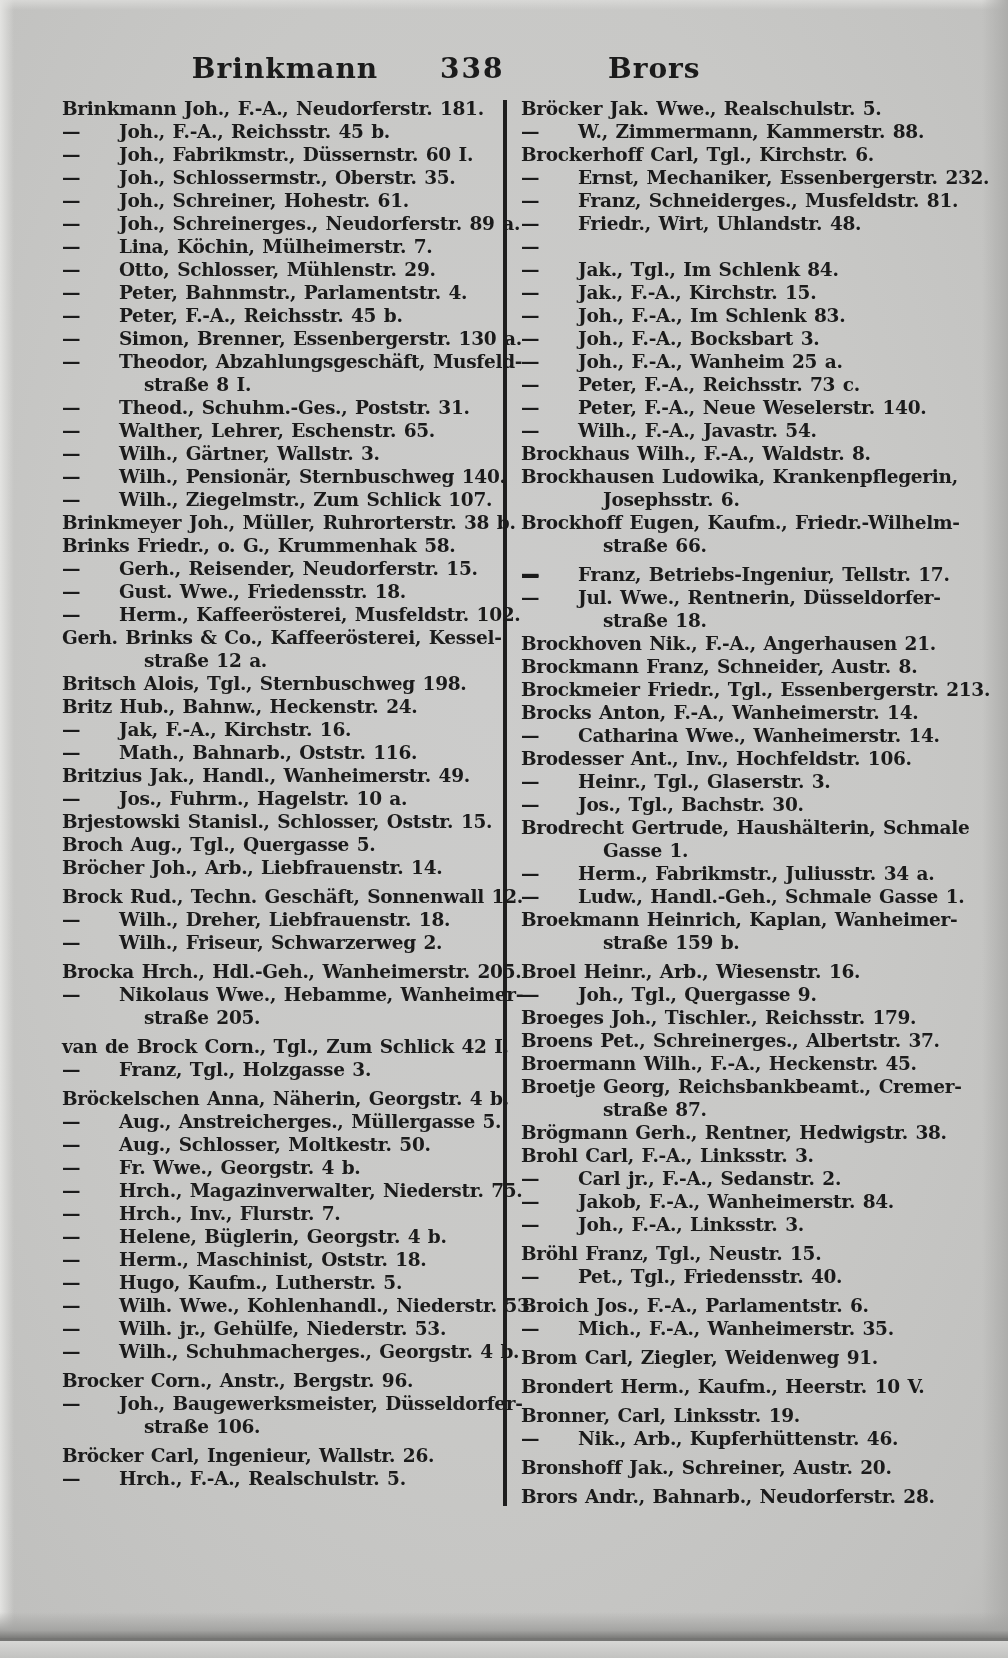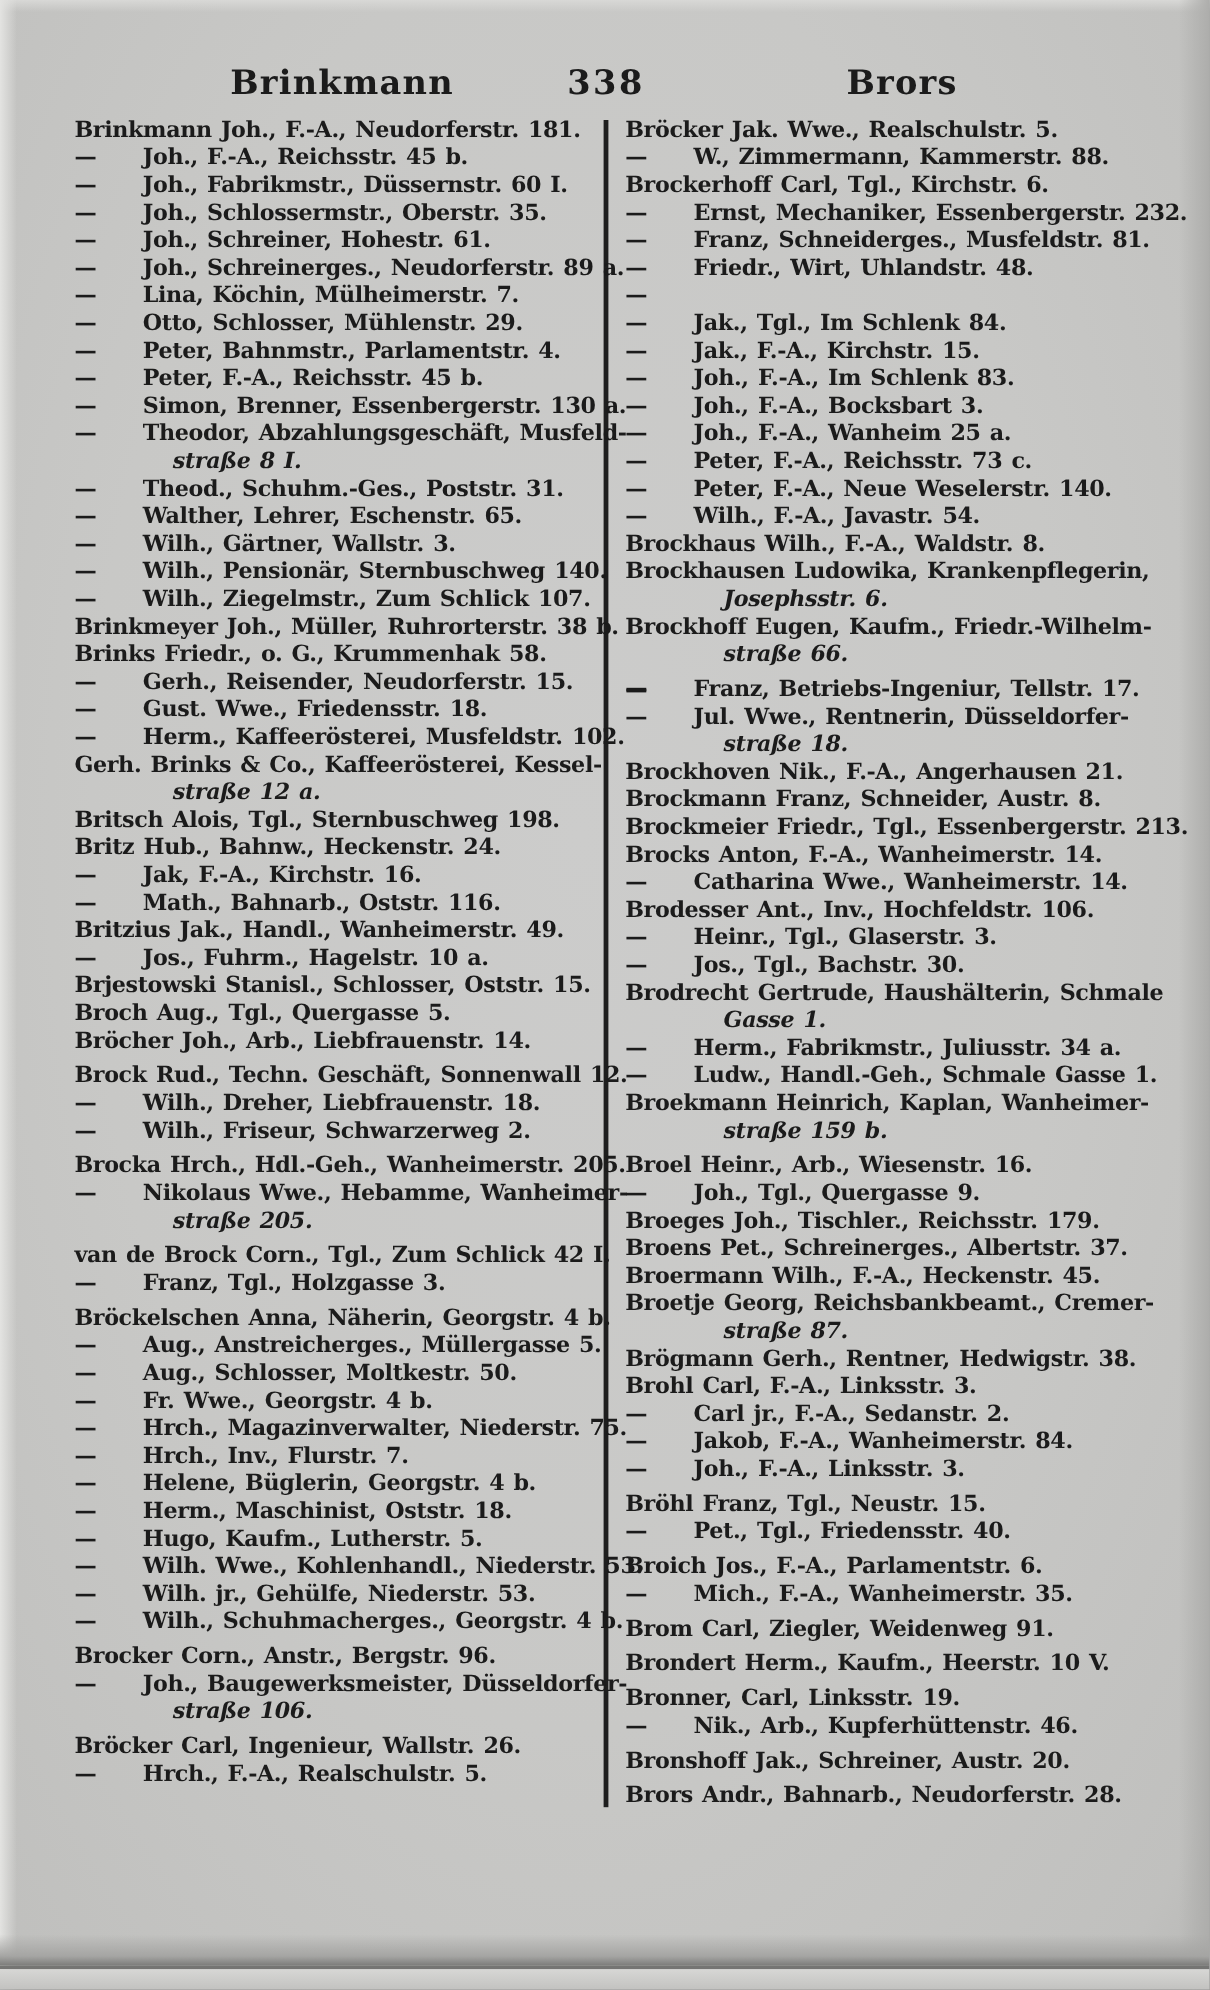--- a/index.html
+++ b/index.html
@@ -15,32 +15,32 @@
   .edge-left{left:0;top:0;bottom:0;width:14px;background:linear-gradient(90deg,#e3e3e1,rgba(227,227,225,0));}
   .edge-right{right:0;top:0;bottom:0;width:26px;background:linear-gradient(270deg,#adadab,rgba(173,173,171,0));}
   .edge-top{left:0;right:0;top:0;height:10px;background:linear-gradient(#d8d8d6,rgba(216,216,214,0));}
   .scan-fold{position:absolute;left:0;right:0;bottom:20px;height:26px;
     background:linear-gradient(rgba(160,160,158,0),#a5a5a3 70%,#7c7c7a 100%);}
   .scan-rule{position:absolute;left:0;right:0;bottom:17px;height:3px;background:#77777 5;background:#757573;}
   .scan-lip{position:absolute;left:0;right:0;bottom:0;height:17px;background:linear-gradient(#d7d7d5,#c2c2c0);}
 
   .running-head{position:absolute;top:52px;left:0;width:100%;height:36px;font-size:28px;letter-spacing:1px;}
   .head-left{position:absolute;left:150px;width:270px;text-align:center;}
-  .head-page{position:absolute;left:440px;width:130px;text-align:center;letter-spacing:2px;}
-  .head-right{position:absolute;left:608px;width:190px;text-align:right;}
+  .head-page{position:absolute;left:440px;width:130px;letter-spacing:2px;}
+  .head-right{position:absolute;left:608px;width:190px;text-align:left;}
 
   .divider{position:absolute;left:503px;top:100px;width:4px;height:1406px;background:#1e1e1e;}
 
   .col{position:absolute;top:97px;width:438px;}
   .col-left{left:62px;}
   .col-right{left:521px;}
 
   .line{display:flex;align-items:baseline;height:23px;line-height:23px;
         font-size:18.5px;letter-spacing:-0.3px;word-spacing:1.5px;white-space:nowrap;}
-  .line.cont{padding-left:82px;font-style:italic;}
+  .line.cont{padding-left:82px;}
   .line.gap{margin-top:6px;}
   .dash{flex:0 0 57px;width:57px;}
   .dash.bold-dash{font-weight:900;text-shadow:0 0.8px 0 #1b1b1b,0 -0.8px 0 #1b1b1b;}
   .txt{flex:0 0 auto;}
 </style>
 </head>
 <body>
 
 <div class="page">
   <div class="edge edge-top"></div>

